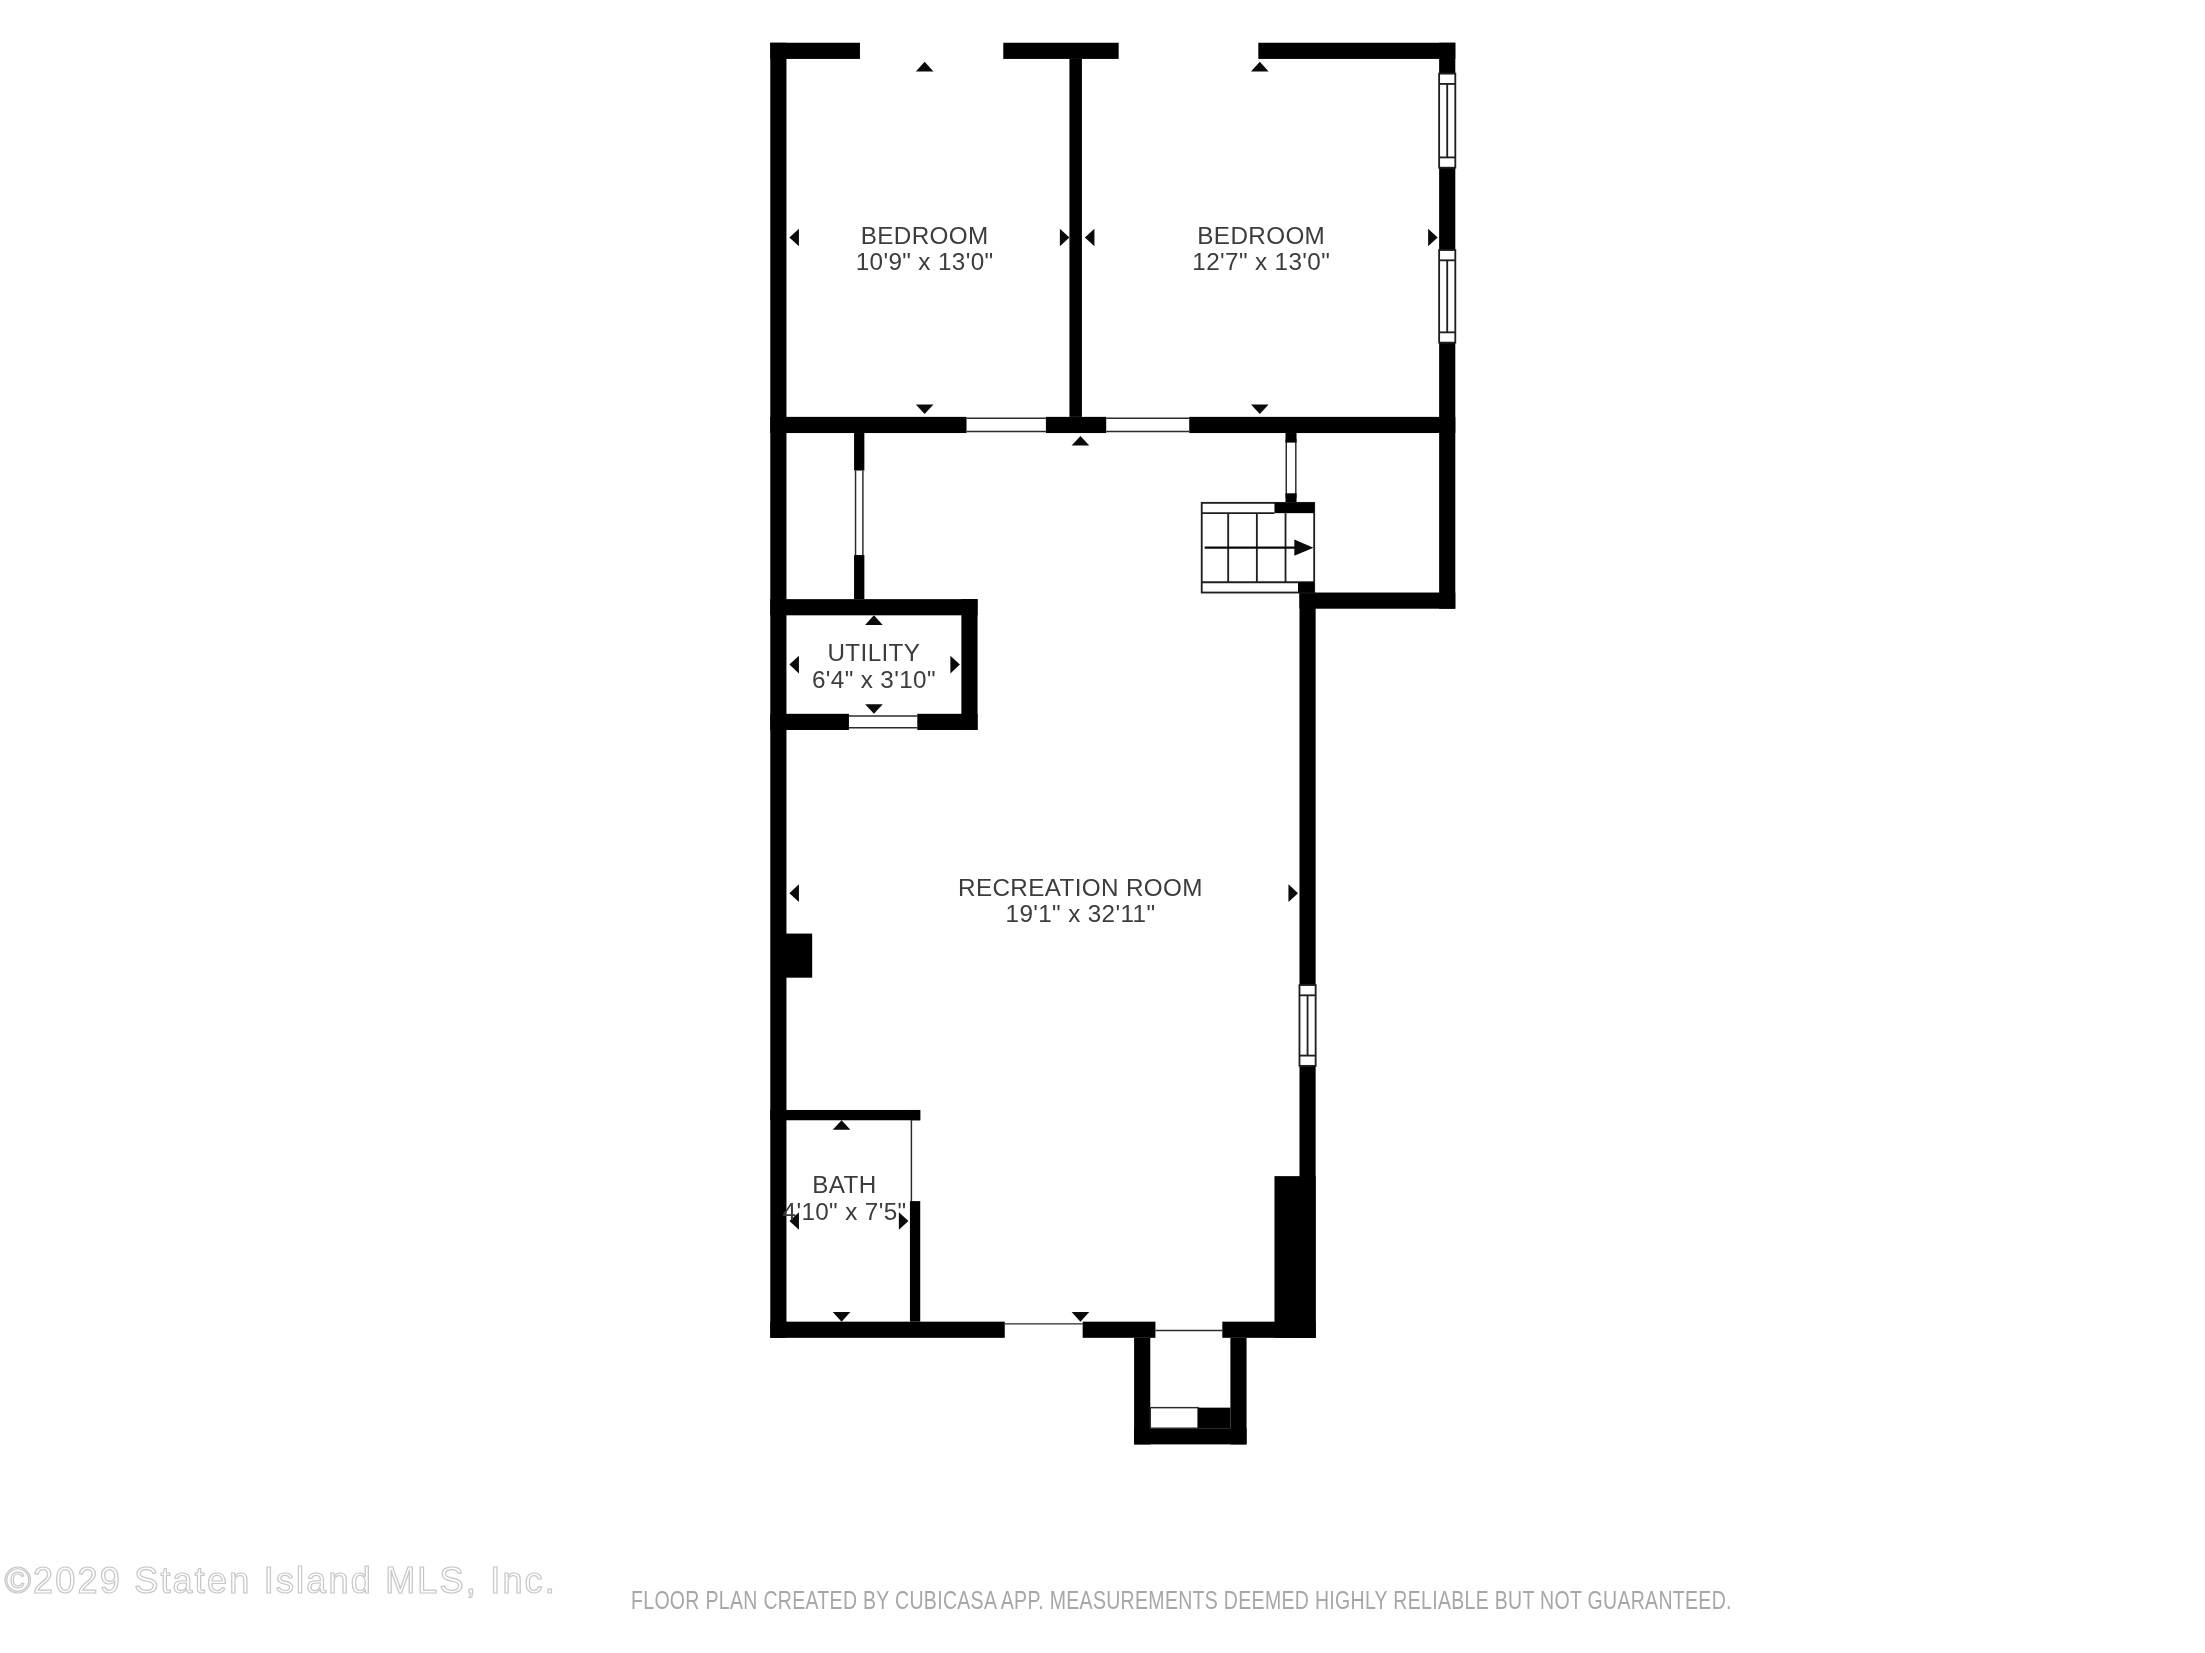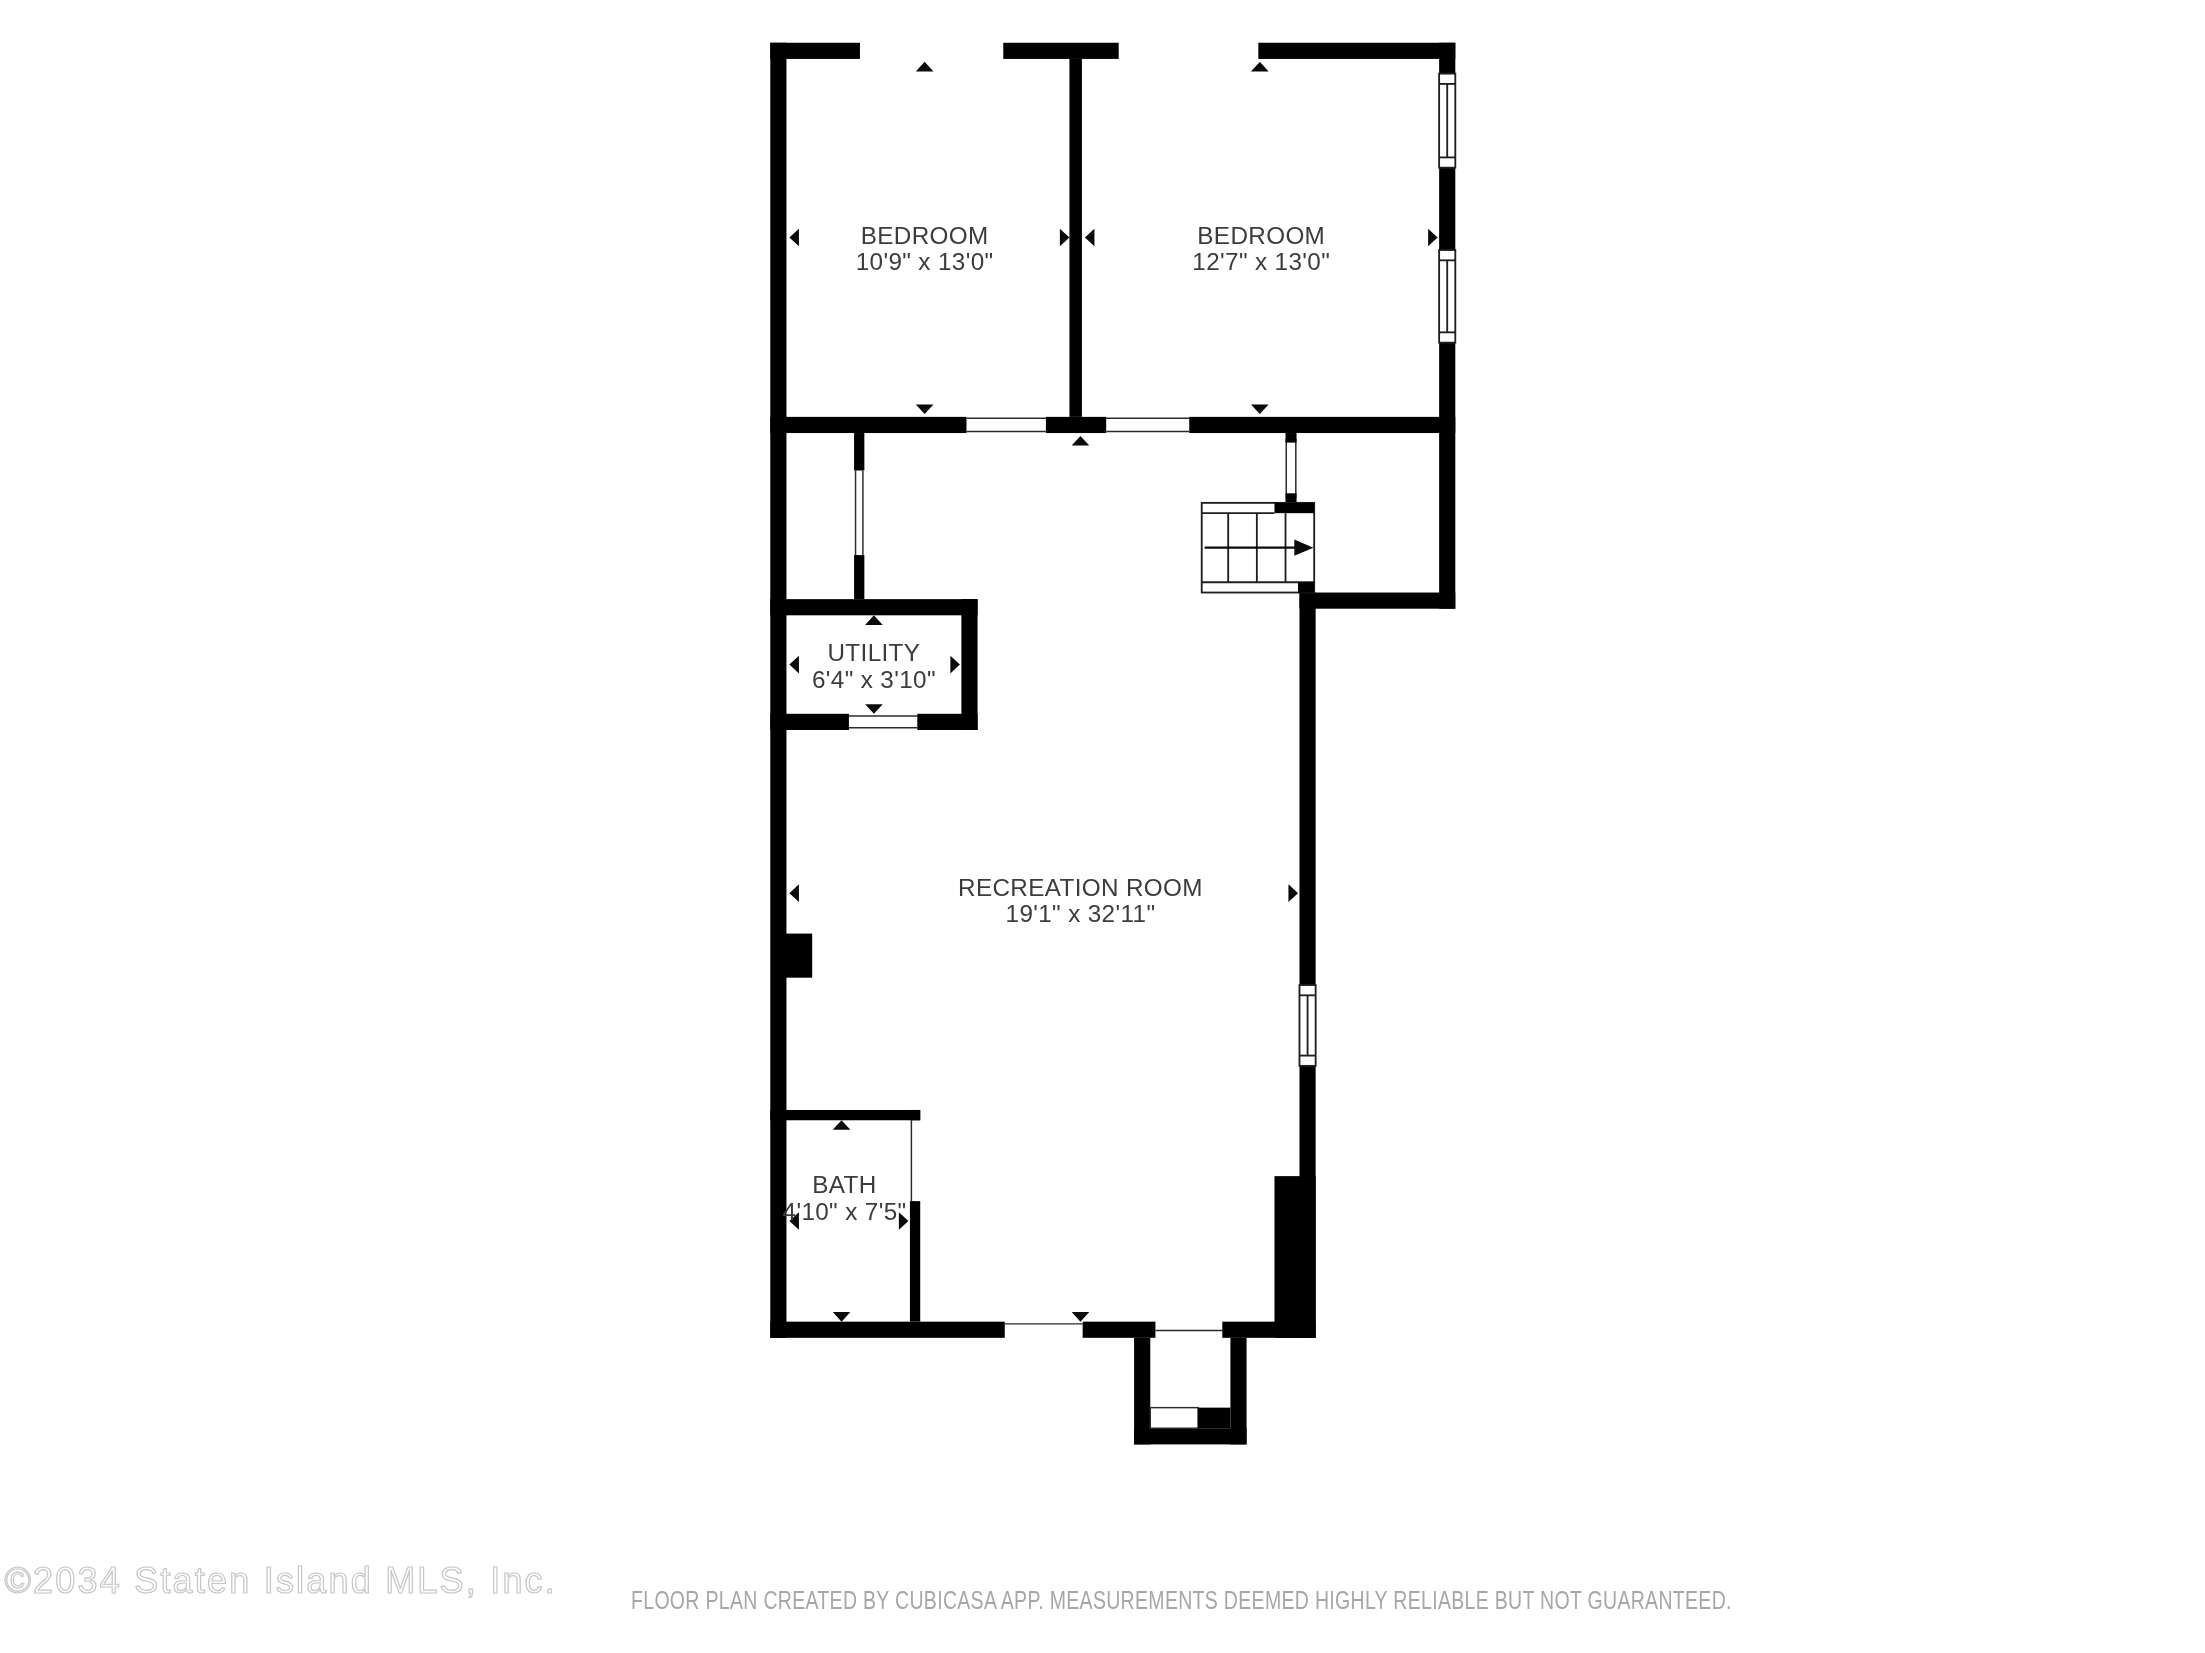--- a/index.html
+++ b/index.html
@@ -217,15 +217,15 @@
     <text class="room-dims" x="1189" y="924">6'4" x 3'10"</text>
 
     <text class="room-name" x="1470" y="1207">RECREATION ROOM</text>
     <text class="room-dims" x="1470" y="1243">19'1" x 32'11"</text>
 
     <text class="room-name" x="1149" y="1612">BATH</text>
     <text class="room-dims" x="1149" y="1648">4'10" x 7'5"</text>
   </g>
 </svg>
 
-<div id="copyright-watermark">©2034 Staten Island MLS, Inc.</div>
+<div id="copyright-watermark">©2029 Staten Island MLS, Inc.</div>
 <div id="floorplan-disclaimer">FLOOR PLAN CREATED BY CUBICASA APP. MEASUREMENTS DEEMED HIGHLY RELIABLE BUT NOT GUARANTEED.</div>
 
 
 </body></html>

